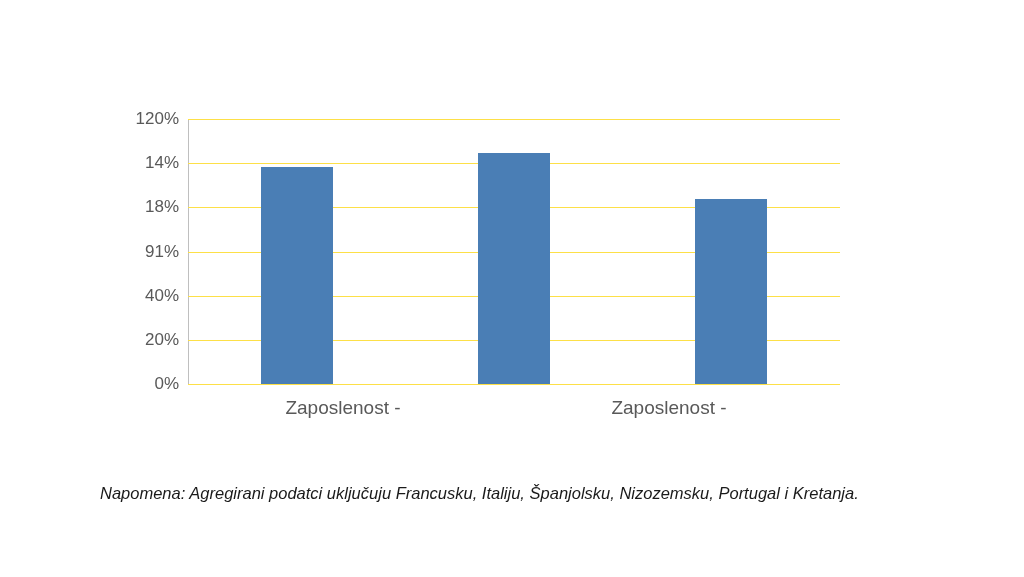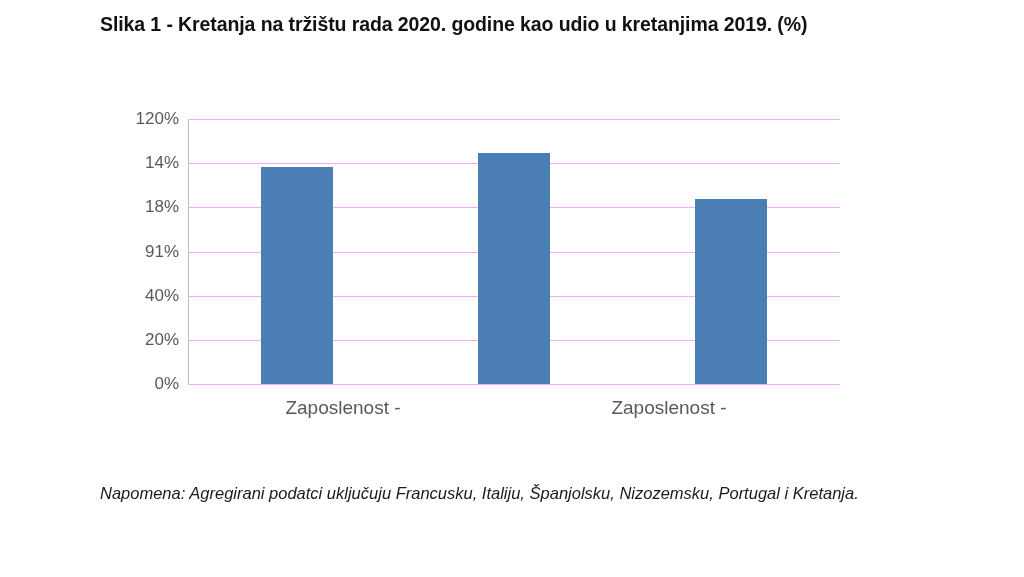--- a/index.html
+++ b/index.html
@@ -48,21 +48,21 @@
     left: 88px;
     top: 15px;
     width: 652px;
     height: 265px;
   }
   .gridline {
     position: absolute;
     left: 0;
     width: 100%;
     height: 1px;
-    background: #f0abfc;
+    background: #fde047;
   }
   .axis-line {
     position: absolute;
     left: 0;
     bottom: 0;
     width: 100%;
     height: 1px;
     background: #bfbfbf;
   }
   .y-axis-line {
@@ -129,21 +129,20 @@
     color: #1a1a1a;
     text-align: justify;
   }
   .notes .line { display: block; }
 </style>
 </head>
 <body>
 
 <div class="page">
 
-  <div class="figure-title">Slika 1 - Kretanja na tržištu rada 2020. godine kao udio u kretanjima 2019. (%)</div>
 
   <div class="chart-wrap">
 
     <div class="plot">
 
       <div class="y-axis-line"></div>
       <div class="axis-line"></div>
 
       <div class="gridline" style="bottom:100%;">
         <span class="ytick">120%</span>

